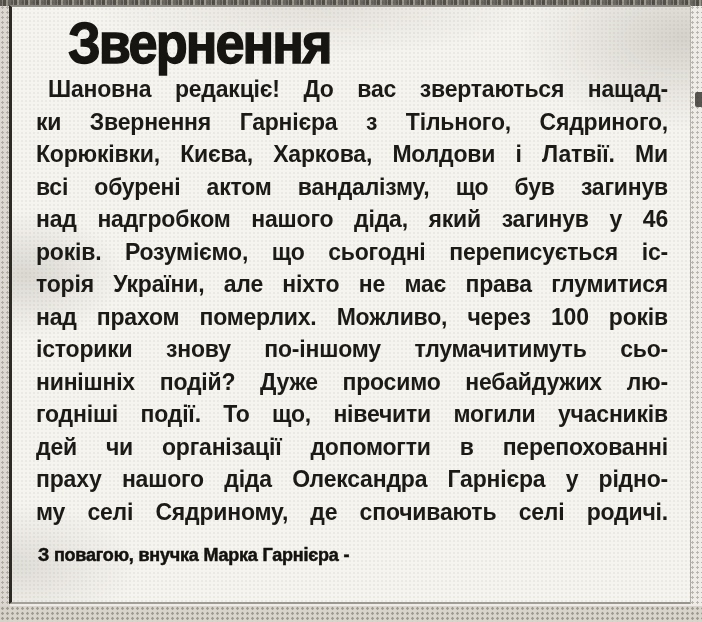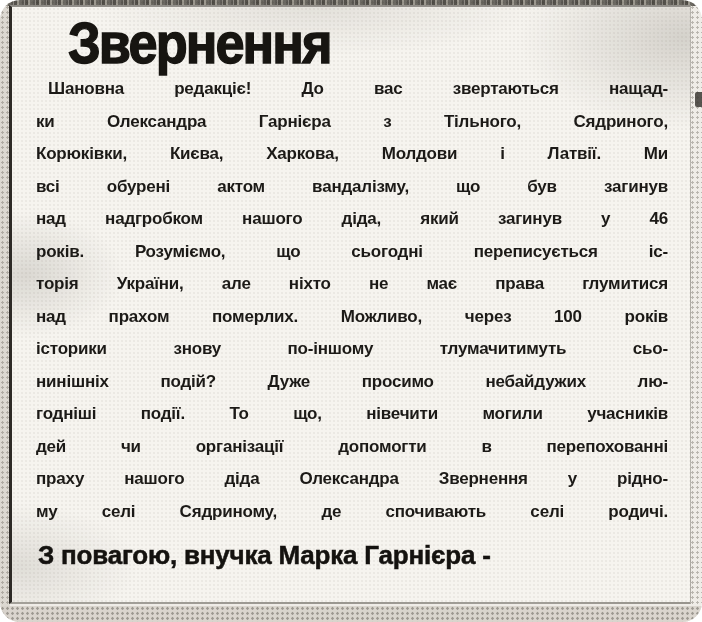--- a/index.html
+++ b/index.html
@@ -6,21 +6,20 @@
   body {
     width: 702px; height: 622px; overflow: hidden;
     font-family: "Liberation Sans", sans-serif;
     background: #ffffff;
   }
   .scan {
     position: relative; width: 702px; height: 622px; overflow: hidden;
     background:
       radial-gradient(rgba(120,115,106,.45) 1px, transparent 1.4px) 0 0 / 5px 5px,
       linear-gradient(90deg, #dcd8d1 0 10px, #efece7 10px 100%);
-    border-radius: 20px;
   }
   
   .edge-top {
     position: absolute; top: 0; left: 0; right: 0; height: 6px;
     background: repeating-linear-gradient(90deg,
       #45423d 0 2px, #7a766f 2px 3px, #38352f 3px 6px, #8d897f 6px 8px, #55524b 8px 11px);
     opacity: .85;
   }
   
   .edge-bottom {
@@ -56,60 +55,60 @@
     font-size: 54px; line-height: 56px; font-weight: bold;
     letter-spacing: -2px;
     color: #171511;
     -webkit-text-stroke: 1.3px #171511;
     transform: scale(.97, 1.06); transform-origin: left top;
     white-space: nowrap;
   }
   .body-text {
     margin: 4px 0 0 0; padding: 0 22px 0 24px;
     color: #1c1a17;
-    font-size: 17px; font-weight: bold; letter-spacing: -0.2px;
+    font-size: 23px; font-weight: bold; letter-spacing: -0.2px;
   }
   .body-line {
     line-height: 32.5px; height: 32.5px;
     text-align: justify; text-align-last: justify;
     white-space: nowrap; overflow: hidden;
   }
   .body-line:first-child { text-indent: 12px; }
   .signature { margin: 5px 0 0 26px; }
   .sig-line {
     line-height: 33px; height: 33px;
     white-space: nowrap; overflow: hidden;
     color: #14120f;
-    font-size: 26px; font-weight: bold; letter-spacing: -0.2px; margin-top: 11px;
+    font-size: 18px; font-weight: bold; letter-spacing: -0.2px; margin-top: 11px;
     -webkit-text-stroke: .5px #14120f;
   }
 </style>
 </head>
 <body>
 
 <div class="scan">
   <div class="edge-top"></div>
 
   <div class="clipping">
     <div class="title">Звернення</div>
 
     <div class="body-text">
       <div class="body-line">Шановна редакціє! До вас звертаються нащад-</div>
-      <div class="body-line">ки Олександра Гарнієра з Тільного, Сядриного,</div>
+      <div class="body-line">ки Звернення Гарнієра з Тільного, Сядриного,</div>
       <div class="body-line">Корюківки, Києва, Харкова, Молдови і Латвії. Ми</div>
       <div class="body-line">всі обурені актом вандалізму, що був загинув</div>
       <div class="body-line">над надгробком нашого діда, який загинув у 46</div>
       <div class="body-line">років. Розуміємо, що сьогодні переписується іс-</div>
       <div class="body-line">торія України, але ніхто не має права глумитися</div>
       <div class="body-line">над прахом померлих. Можливо, через 100 років</div>
       <div class="body-line">історики знову по-іншому тлумачитимуть сьо-</div>
       <div class="body-line">нинішніх подій? Дуже просимо небайдужих лю-</div>
       <div class="body-line">годніші події. То що, нівечити могили учасників</div>
       <div class="body-line">дей чи організації допомогти в перепохованні</div>
-      <div class="body-line">праху нашого діда Олександра Звернення у рідно-</div>
+      <div class="body-line">праху нашого діда Олександра Гарнієра у рідно-</div>
       <div class="body-line">му селі Сядриному, де спочивають селі родичі.</div>
     </div>
 
     <div class="signature">
       <div class="sig-line">З повагою, внучка Марка Гарнієра -</div>
     </div>
   </div>
 
   <div class="mark-right"></div>
   <div class="edge-bottom"></div>

